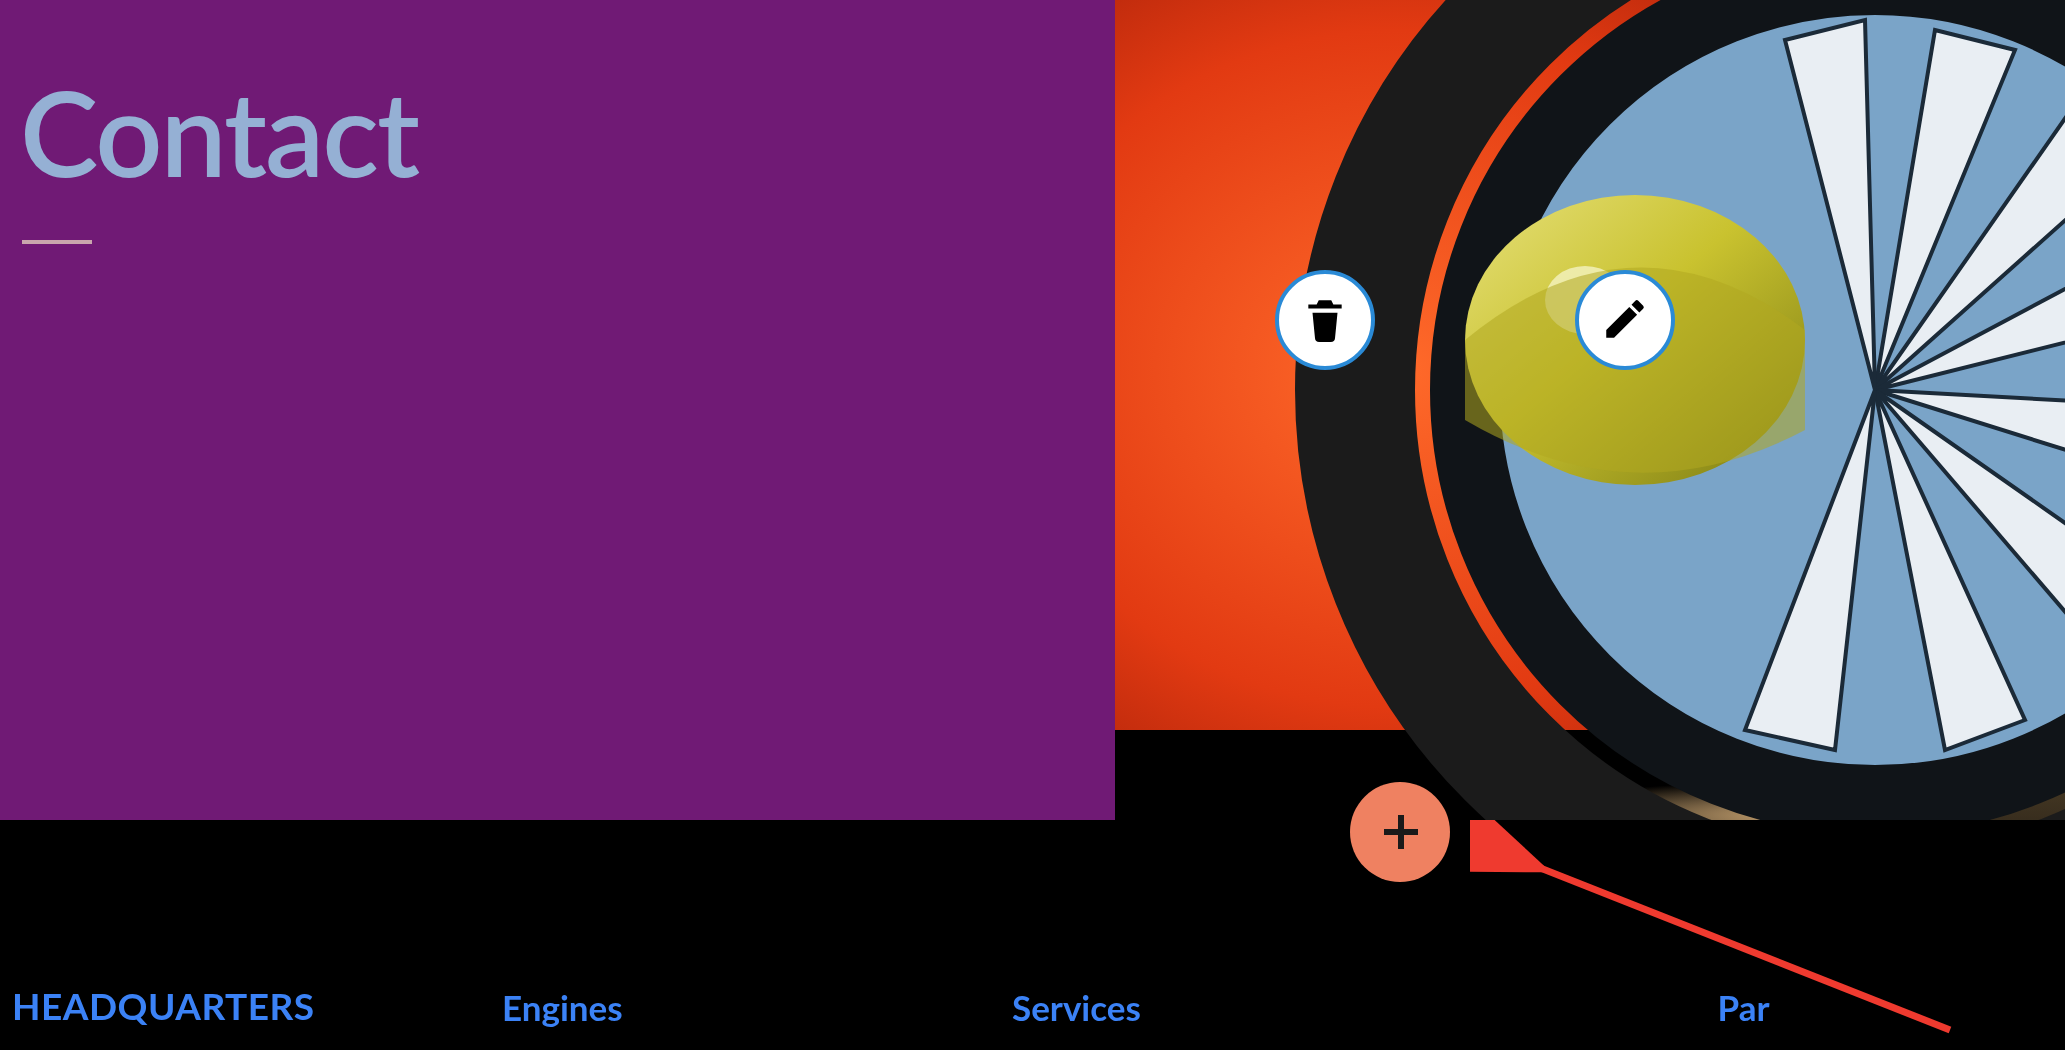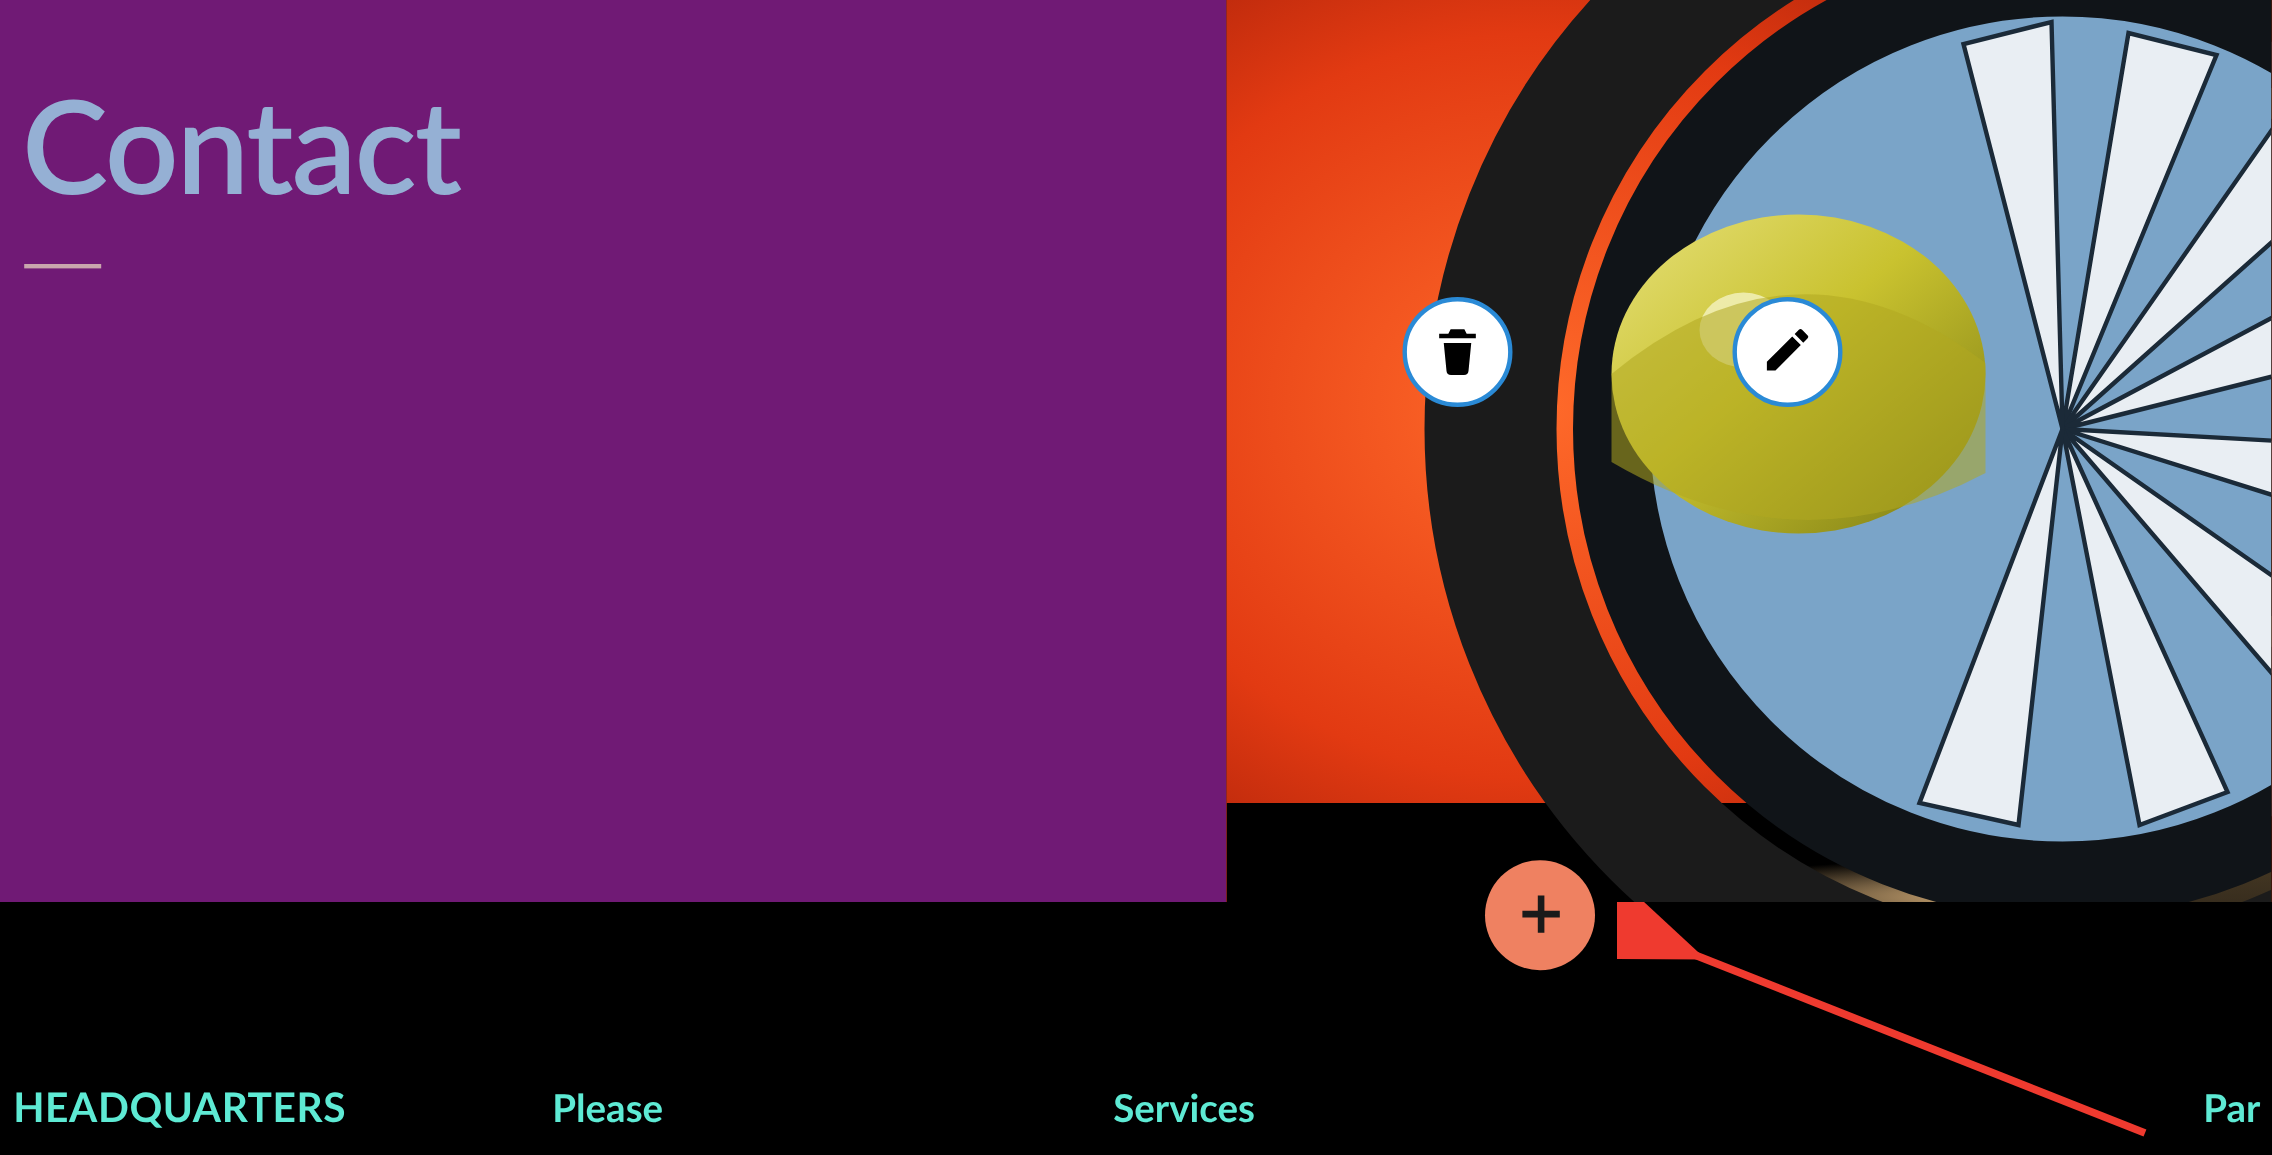--- a/index.html
+++ b/index.html
@@ -83,33 +83,33 @@
     left: 1470px;
     top: 820px;
     z-index: 9;
     pointer-events: none;
   }
 
   .footer {
     width: 100%;
     height: 230px;
     background: #000;
-    color: #5eead4;
+    color: #3b82f6;
     display: flex;
     align-items: flex-end;
     padding: 0 10px 22px 10px;
     gap: 0;
   }
   .footer-col { font-weight: 700; white-space: nowrap; }
   .col-hq { font-size: 37px; letter-spacing: 0.5px; margin-left: 2px; width: 490px; }
   .col-link { font-size: 35px; font-weight: 700; }
   .col-about   { width: 470px; }
   .col-engines { width: 510px; }
   .col-services{ width: 420px; }
-  .col-partners{ flex:1; text-align:right; overflow:hidden; }
+  .col-partners{ flex:1; text-align:center; overflow:hidden; }
 </style>
 </head>
 <body>
 
 <div class="hero">
   <div class="hero-left">
     <h1>Contact</h1>
     <div class="hero-divider"></div>
   </div>
 
@@ -200,16 +200,16 @@
   <defs>
     <marker id="ahead" markerWidth="18" markerHeight="14" refX="4" refY="7" orient="auto">
       <path d="M18 0 L0 7 L18 14 Z" fill="#ef3a2f"></path>
     </marker>
   </defs>
   <line x1="480" y1="210" x2="55" y2="42" stroke="#ef3a2f" stroke-width="7" marker-end="url(#ahead)"></line>
 </svg>
 
 <div class="footer">
   <div class="footer-col col-hq">HEADQUARTERS</div>
-  <div class="footer-col col-link col-engines">Please</div>
+  <div class="footer-col col-link col-engines">Engines</div>
   <div class="footer-col col-link col-services">Services</div>
   <div class="footer-col col-link col-partners">Par</div>
 </div>
 
 </body></html>

